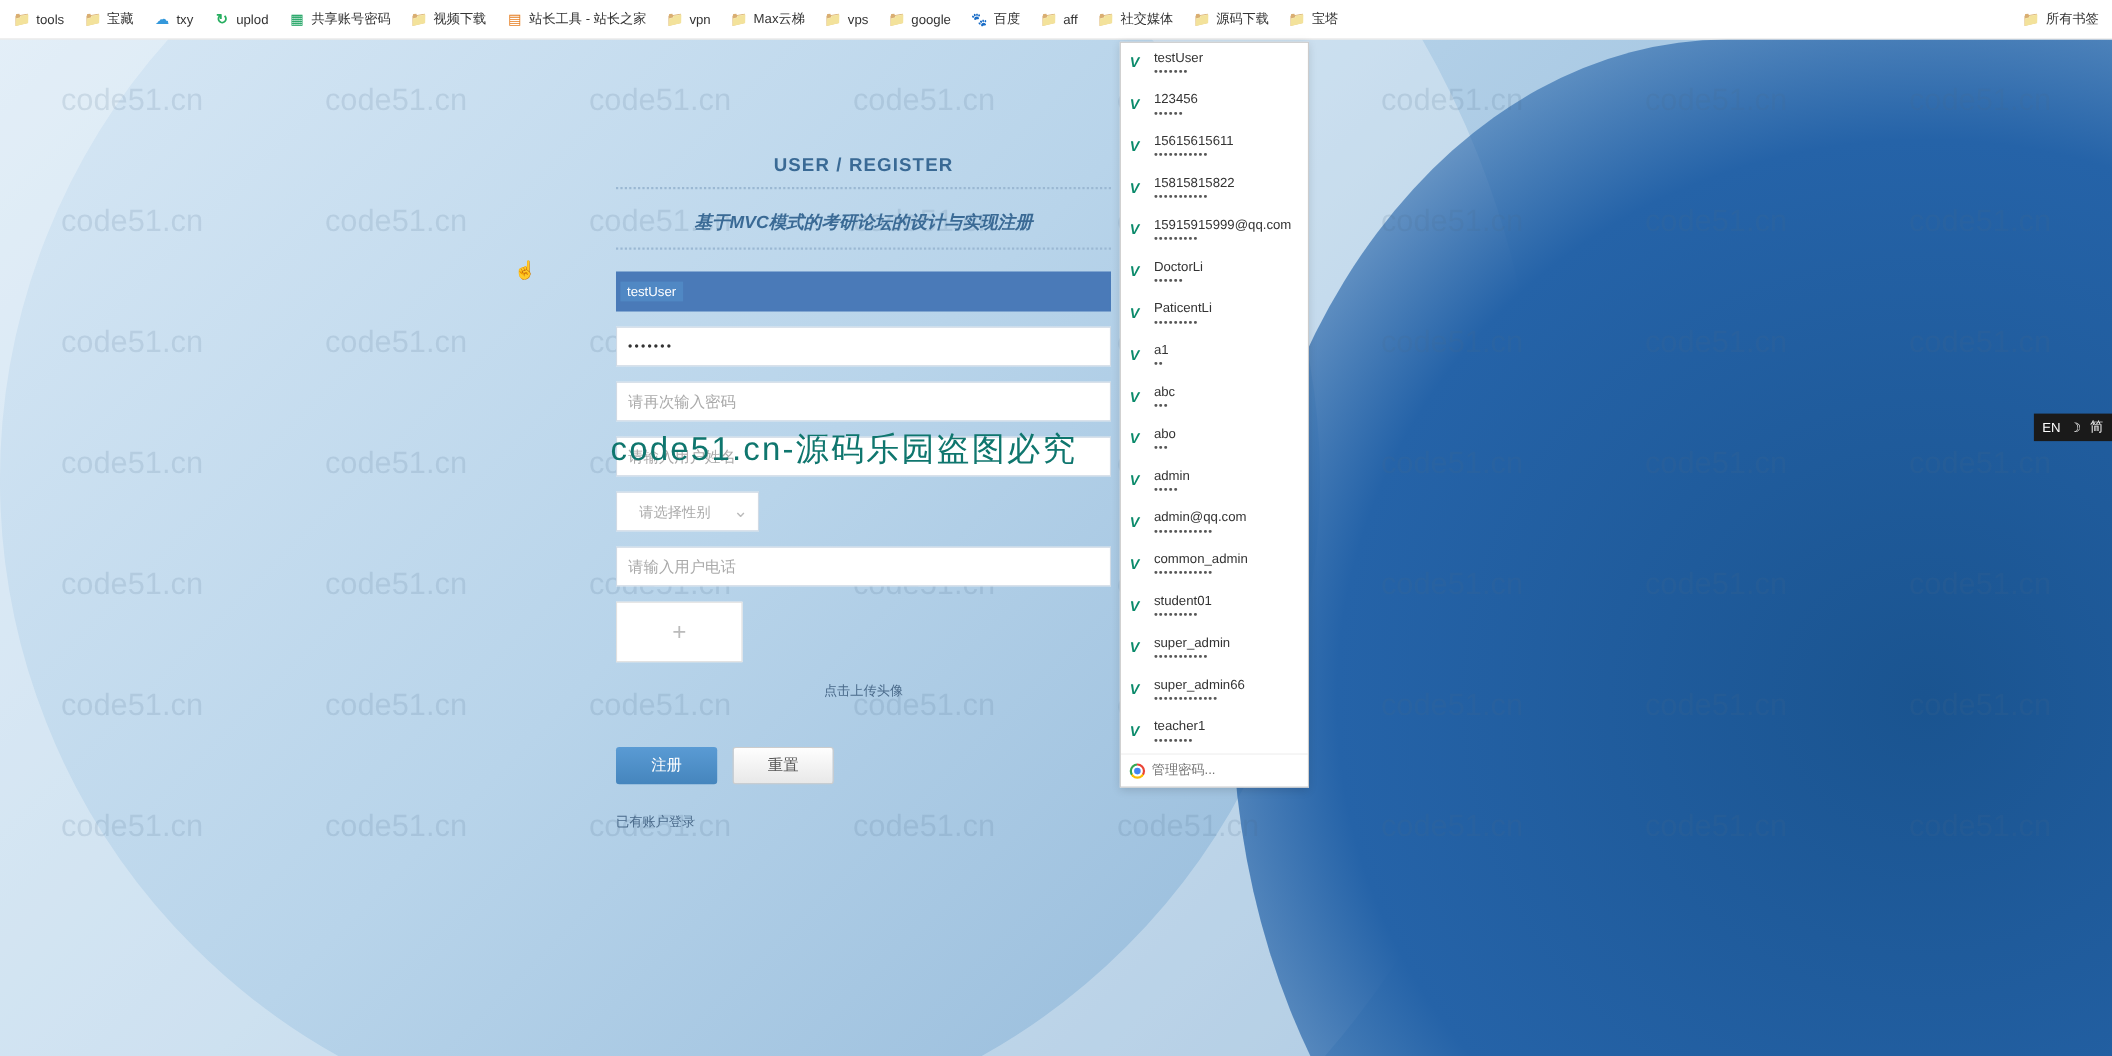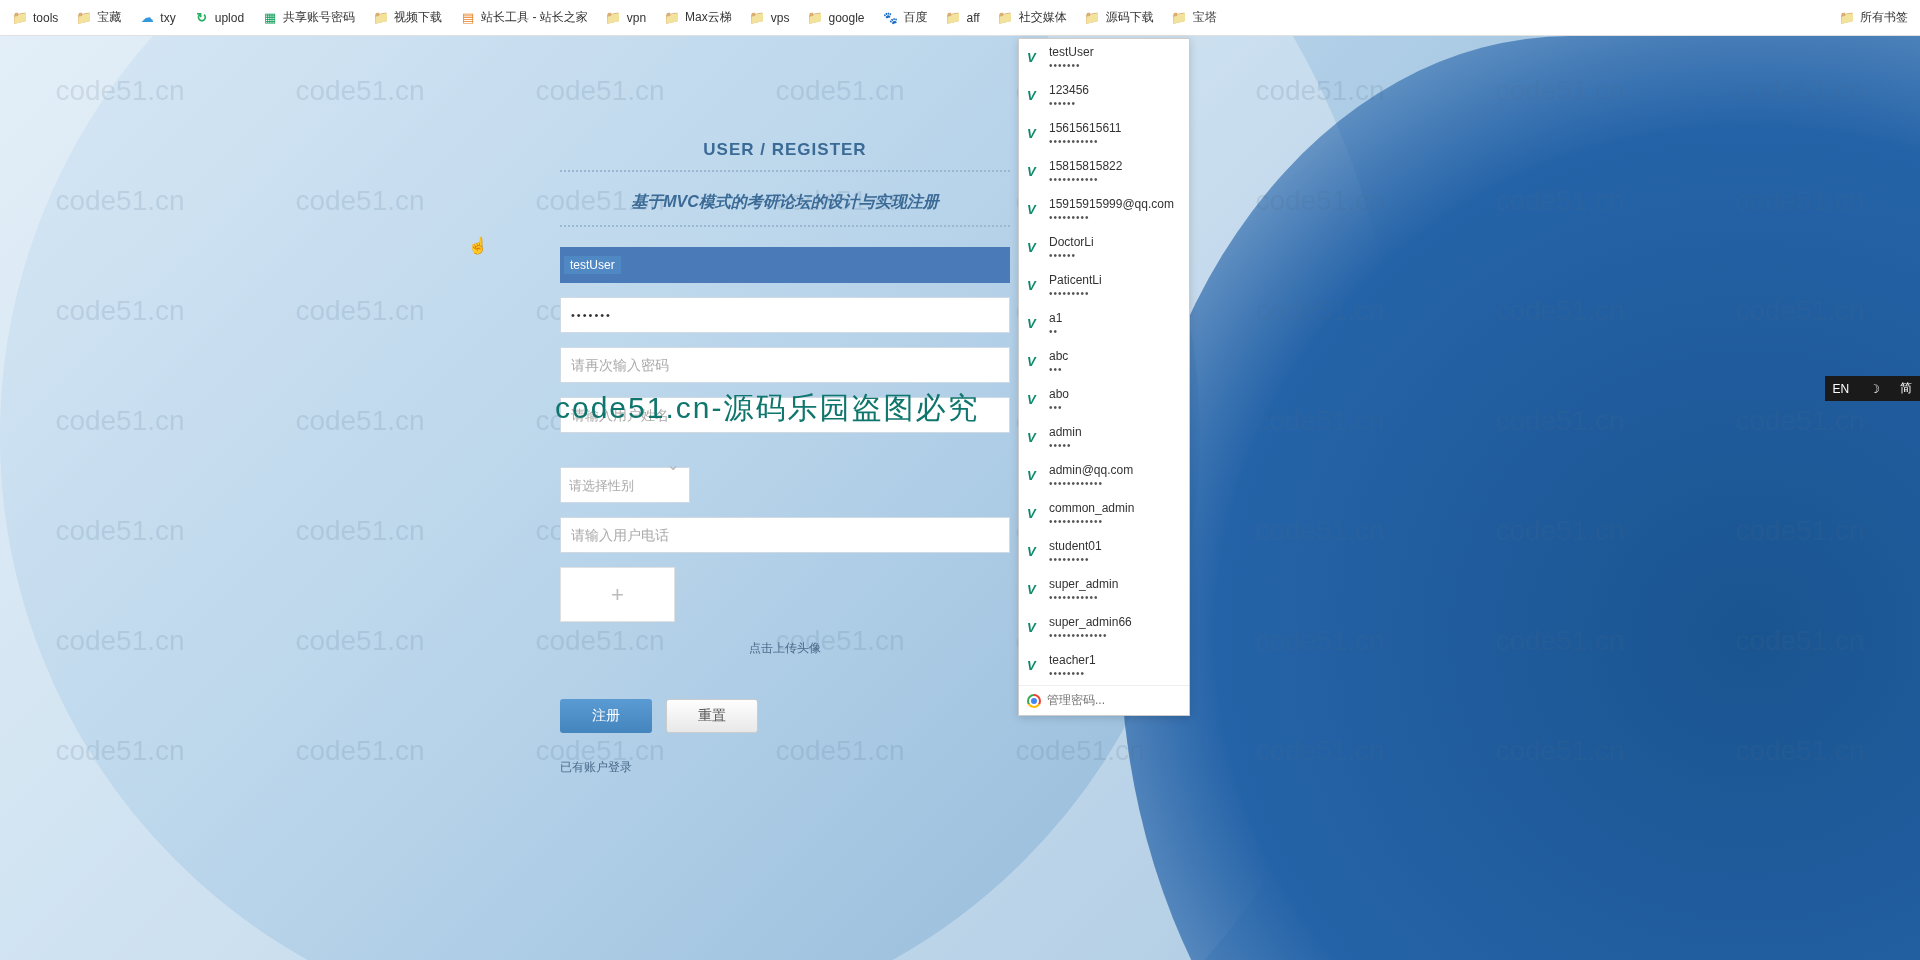--- a/index.html
+++ b/index.html
@@ -33,21 +33,21 @@
 
 .form-container { position: absolute; top: 140px; left: 560px; width: 450px; z-index: 10; }
 .form-title { text-align: center; color: #3a6a95; font-size: 17px; font-weight: 600; letter-spacing: 1px; margin-bottom: 8px; }
 .form-subtitle { text-align: center; color: #3a6a95; font-size: 16px; font-weight: 600; margin-bottom: 12px; font-style: italic; }
 .dotted-line { border: none; border-top: 2px dotted #9bb8d3; margin: 10px 0 20px 0; }
 .form-field { margin-bottom: 14px; }
 .form-input { width: 100%; height: 36px; border: 1px solid #d0dae5; background: #fff; padding: 0 10px; font-size: 14px; color: #333; outline: none; }
 .form-input::placeholder { color: #aaa; }
 .input-highlighted { background: #4a7ab8; border: 1px solid #4a7ab8; }
 .highlighted-text { display: inline-block; background: #5088c4; color: #fff; padding: 2px 6px; font-size: 12px; position: absolute; }
-.form-select { width: 130px; height: 36px; border: 1px solid #d0dae5; background: #fff; padding: 0 8px; font-size: 13px; color: #aaa; outline: none; appearance: none; position: relative; margin-top: 20px; }
+.form-select { width: 130px; height: 36px; border: 1px solid #d0dae5; background: #fff; padding: 0 20px; font-size: 13px; color: #aaa; outline: none; appearance: none; position: relative; }
 .select-wrap { position: relative; width: 130px; }
 .select-wrap::after { content: "⌄"; position: absolute; right: 10px; top: 8px; color: #bbb; pointer-events: none; }
 .upload-box { width: 115px; height: 55px; background: #fff; border: 1px solid #e0e0e0; display: flex; align-items: center; justify-content: center; cursor: pointer; }
 .upload-plus { font-size: 22px; color: #bbb; font-weight: 300; }
 .upload-hint { font-size: 12px; color: #4a6a8a; margin-top: 18px; text-align: center; }
 .btn-row { display: flex; gap: 14px; margin-top: 42px; }
 .btn { width: 92px; height: 34px; border: none; font-size: 14px; cursor: pointer; border-radius: 3px; }
 .btn-primary { background: linear-gradient(#5a9bd4, #4585bd); color: #fff; }
 .btn-secondary { background: linear-gradient(#fefefe, #e8e8e8); color: #555; border: 1px solid #ccc; }
 .login-link { font-size: 12px; color: #4a6a8a; margin-top: 26px; cursor: pointer; }
@@ -60,21 +60,21 @@
 .autofill-text { display: flex; flex-direction: column; font-size: 12px; color: #333; overflow: hidden; }
 .autofill-user { white-space: nowrap; overflow: hidden; text-overflow: ellipsis; }
 .autofill-pass { color: #555; letter-spacing: 1px; font-size: 10px; margin-top: 1px; }
 .autofill-footer { display: flex; align-items: center; gap: 6px; padding: 6px 8px; border-top: 1px solid #eee; font-size: 12px; color: #737373; cursor: pointer; }
 .chrome-icon { width: 14px; height: 14px; border-radius: 50%; background: conic-gradient(#ea4335 0 120deg, #fbbc05 120deg 240deg, #34a853 240deg 360deg); position: relative; }
 .chrome-icon::after { content: ""; position: absolute; width: 6px; height: 6px; background: #4285f4; border: 2px solid #fff; border-radius: 50%; top: 2px; left: 2px; }
 .autofill::-webkit-scrollbar { width: 10px; }
 .autofill::-webkit-scrollbar-thumb { background: #c0c0c0; }
 
 
-.ime-badge { position: absolute; top: 376px; right: 0; background: #1a1a1a; color: #fff; font-size: 12px; padding: 4px 8px; z-index: 70; display: flex; align-items: center; gap: 20px; }
+.ime-badge { position: absolute; top: 376px; right: 0; background: #1a1a1a; color: #fff; font-size: 12px; padding: 4px 8px; z-index: 70; display: flex; align-items: center; gap: 8px; }
 
 
 .cursor-hand { position: absolute; top: 236px; left: 468px; font-size: 16px; z-index: 55; pointer-events: none; }
 
 </style>
 </head>
 <body>
 
 <div class="bookmarks-bar">
   <div class="bookmarks-left" id="bookmarks-left">

